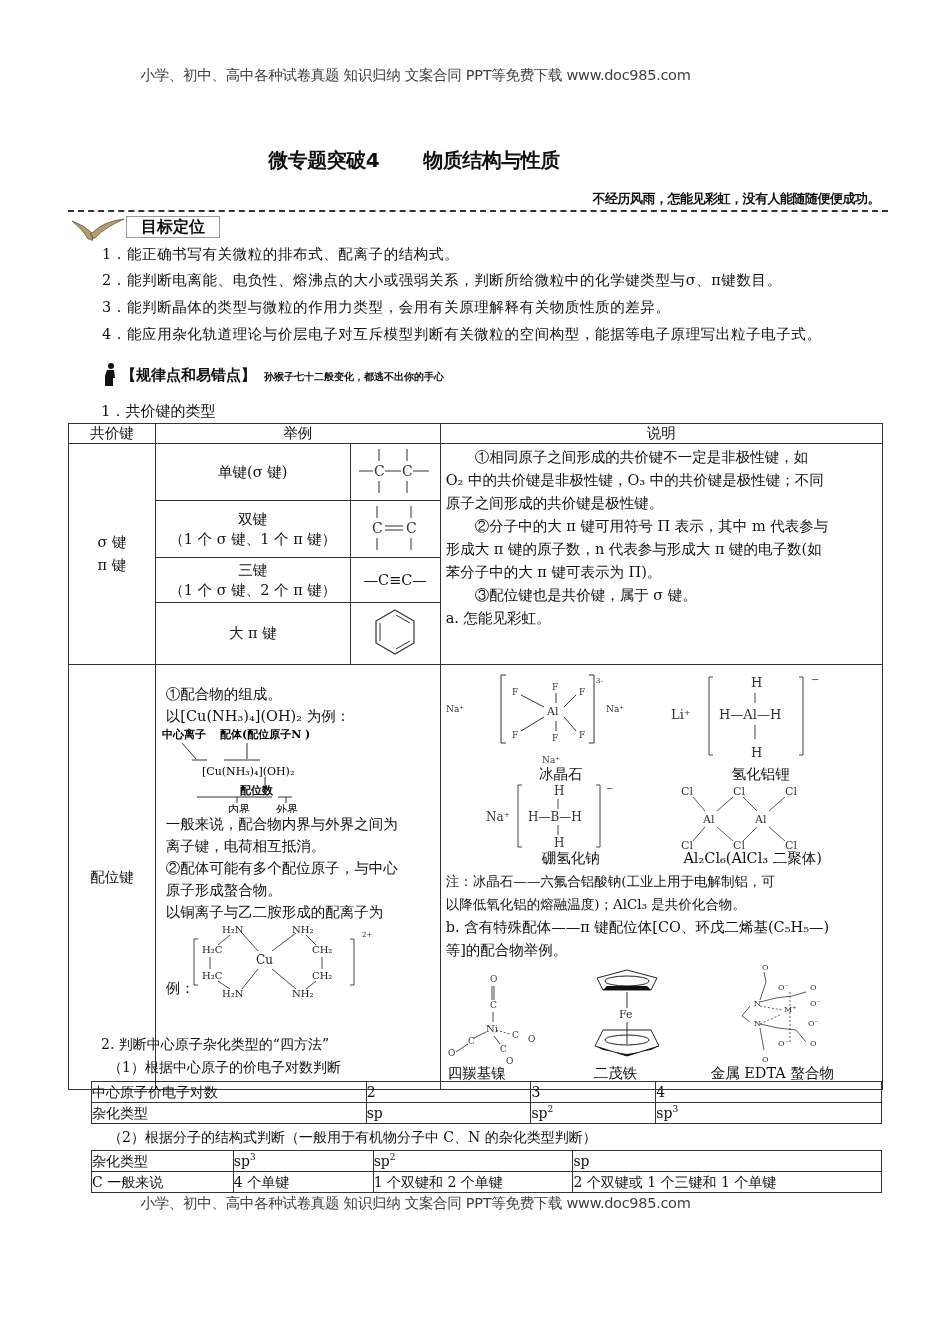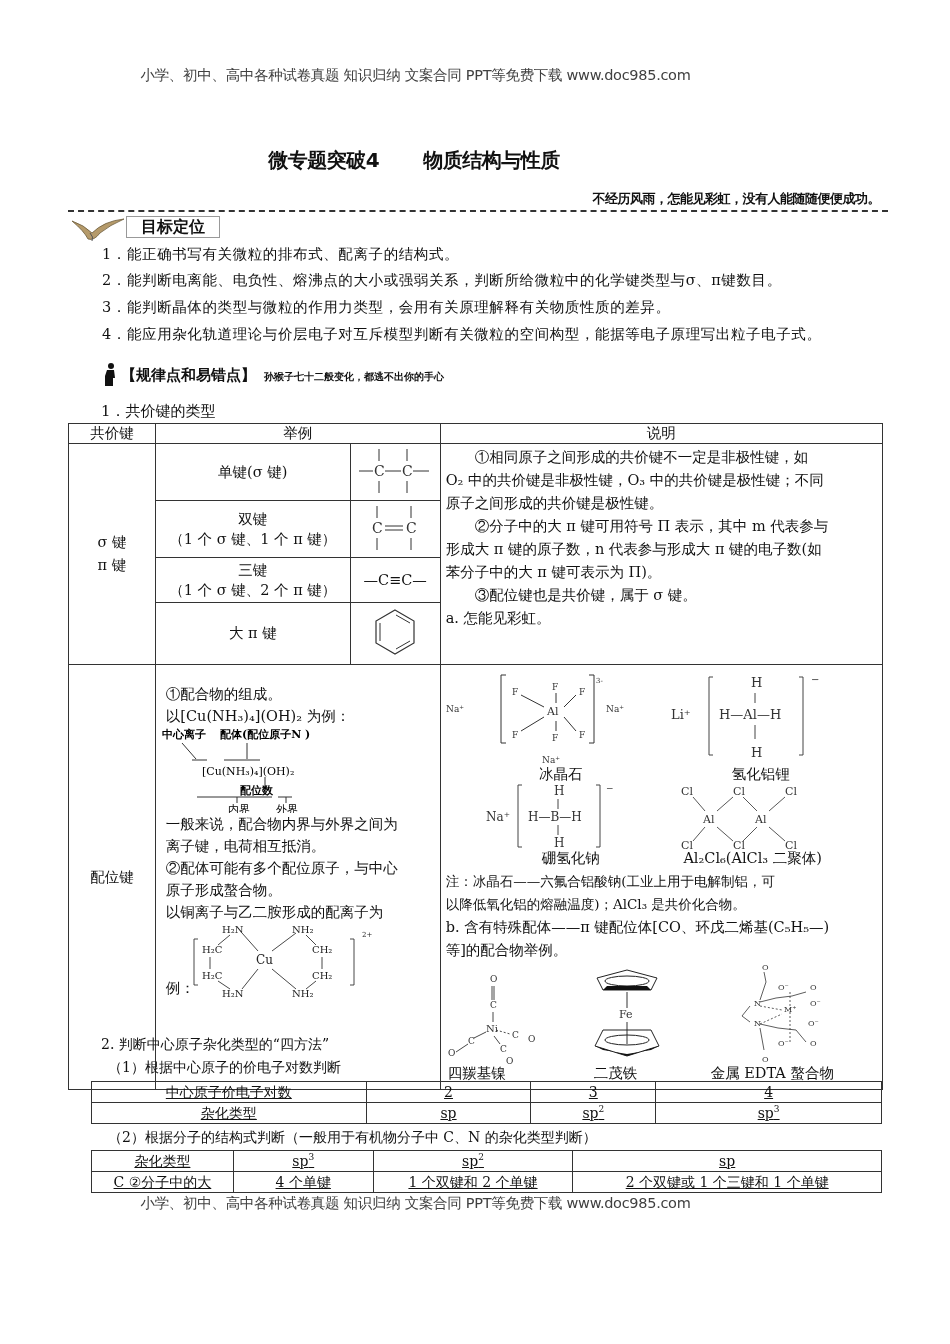--- a/index.html
+++ b/index.html
@@ -21,21 +21,21 @@
   table.bt{position:absolute;left:68px;top:423px;width:815px;border-collapse:collapse;font-size:14.5px;}
   table.bt td,table.bt th{border:1px solid #333;padding:0;vertical-align:middle;font-weight:normal;}
   .c{text-align:center;}
   .desc{padding:2px 6px 2px 5px !important;vertical-align:top !important;line-height:23px;}
   .ind{text-indent:2em;}
   .coord{padding:0 4px 0 10px !important;line-height:22px;vertical-align:top !important;}
   svg text{font-family:"DejaVu Serif","Liberation Serif",serif;}
   .h2{left:101px;top:1036px;font-size:14px;}
   .h3{left:108px;top:1059px;font-size:14px;}
   table.t2{position:absolute;left:91px;width:791px;border-collapse:collapse;font-size:14px;}
-  table.t2 td{border:1px solid #333;text-align:center;height:20px;padding:0;line-height:19px;text-decoration:underline;}
+  table.t2 td{border:1px solid #333;text-align:left;height:20px;padding:0;line-height:19px;}
   sup{font-size:9px;line-height:0;}
 </style>
 </head>
 <body>
 
 <div class="abs wm" style="top:66px;">小学、初中、高中各种试卷真题 知识归纳 文案合同 PPT等免费下载   www.doc985.com</div>
 
 <div class="abs title">
   <span>微专题突破4</span><span class="gap"></span><span>物质结构与性质</span>
 </div>
@@ -402,21 +402,21 @@
       <col style="width:309px">
     </colgroup>
   <tbody>
       <tr>
     <td>杂化类型</td>
     <td><span>sp</span><sup>3</sup></td>
     <td><span>sp</span><sup>2</sup></td>
     <td>sp</td>
   </tr>
   <tr>
-    <td>C ②分子中的大</td>
+    <td>C 一般来说</td>
     <td>4 个单键</td>
     <td>1 个双键和 2 个单键</td>
     <td>2 个双键或 1 个三键和 1 个单键</td>
   </tr>
 </tbody>
   </table>
 
 <div class="abs wm" style="top:1194px;">小学、初中、高中各种试卷真题 知识归纳 文案合同 PPT等免费下载   www.doc985.com</div>
 
 </body></html>

